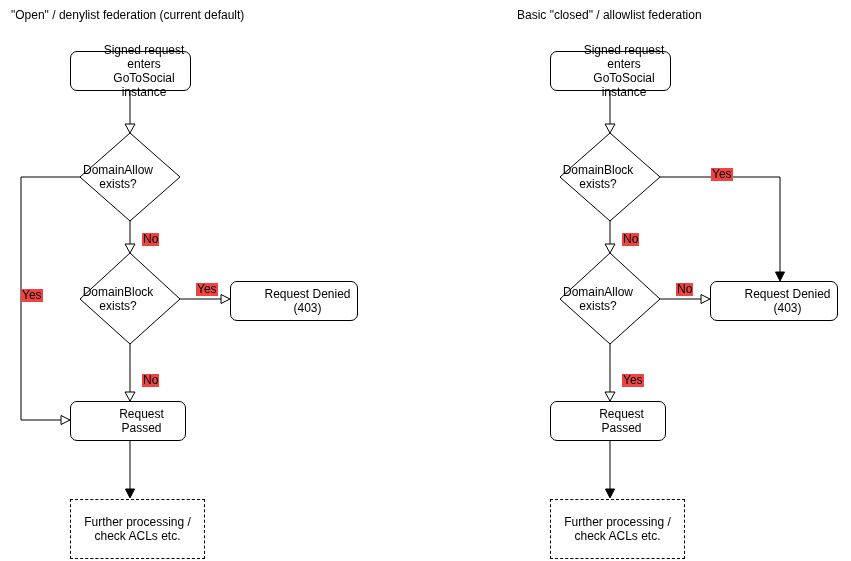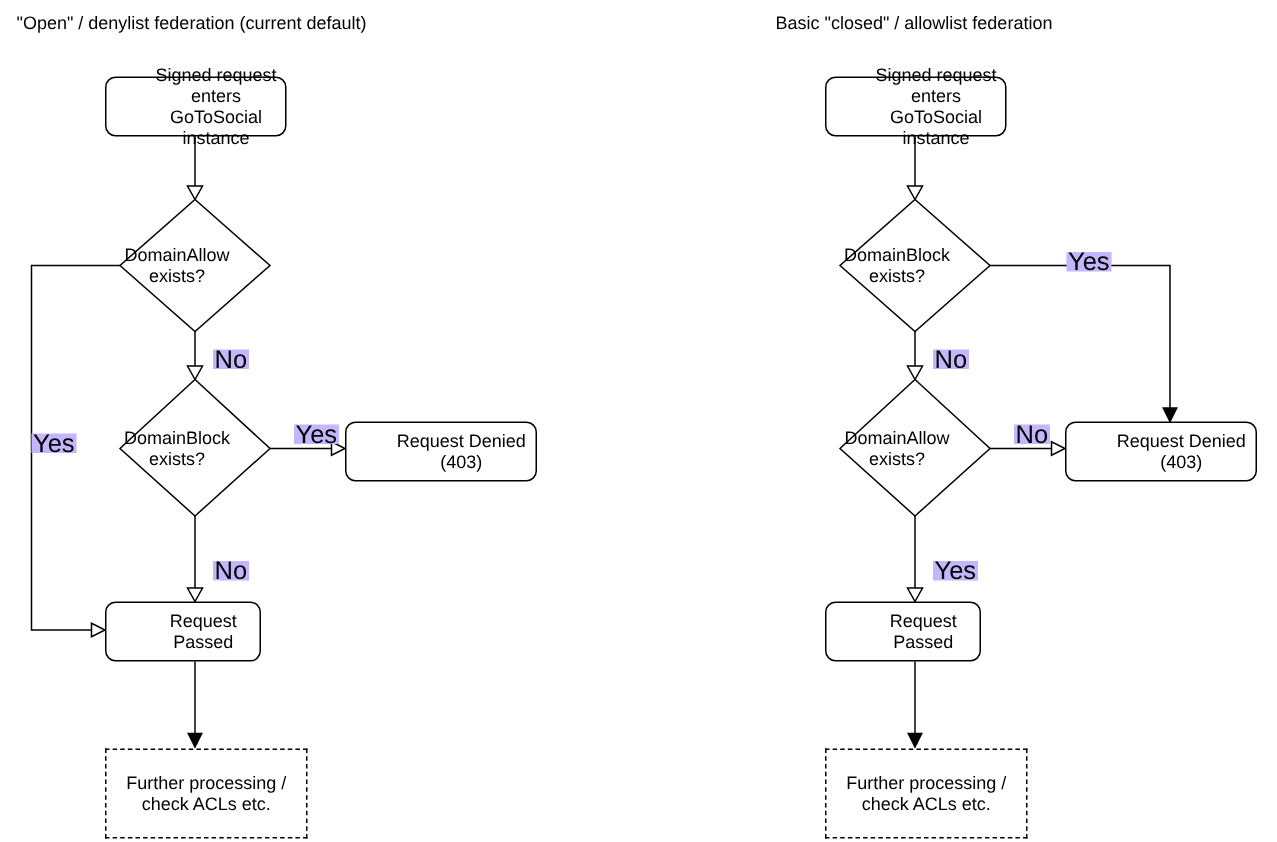--- a/index.html
+++ b/index.html
@@ -32,35 +32,35 @@
   .node {
     position: absolute; box-sizing: border-box;
     display: flex; align-items: center; justify-content: center;
     text-align: center; font-size: 12px; line-height: 14px;
     white-space: pre-line;
     background: #ffffff; border: 1px solid #000000;
   }
   .box { border-radius: 7px; padding-left: 27px; }
   .start   { left: 70px;  top: 51px;  width: 121px; height: 40px; }
   .denied  { left: 230px; top: 281px; width: 128px; height: 40px; }
-  .passed  { left: 70px;  top: 401px; width: 104px; height: 40px; }
+  .passed  { left: 70px;  top: 401px; width: 116px; height: 40px; }
   .further { left: 70px;  top: 499px; width: 135px; height: 60px;
              border-style: dashed; border-radius: 0; }
 
   .diamond-text {
     position: absolute; left: 58px; width: 120px;
     text-align: center; font-size: 12px; line-height: 14px;
     white-space: pre-line;
   }
   .d1-text { top: 163px; }
   .d2-text { top: 285px; }
 
   .edge-label {
-    position: absolute; font-size: 17px; line-height: 13px;
-    background: #c4b5fd; padding: 0 1px; white-space: nowrap;
+    position: absolute; font-size: 12px; line-height: 13px;
+    background: #ef4444; padding: 0 1px; white-space: nowrap;
   }
   .lbl-d1-down   { left: 142px; top: 233px; }
   .lbl-d2-down   { left: 142px; top: 374px; }
   .lbl-d2-branch { left: 196px; top: 283px; }
   .chart-left  .lbl-d1-branch { left: 21px;  top: 289px; }
   .chart-right .lbl-d1-branch { left: 231px; top: 168px; }
 </style>
 </head>
 <body>
 

